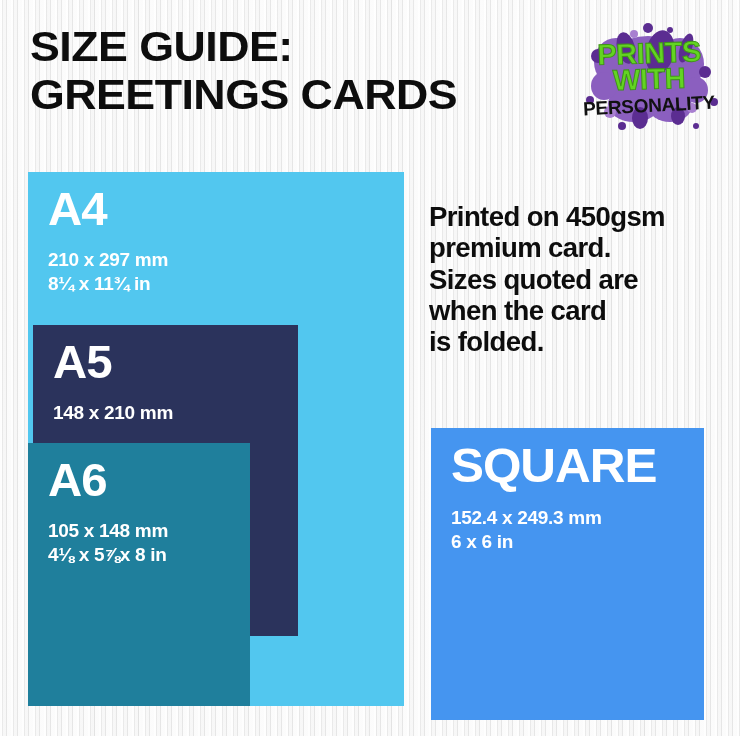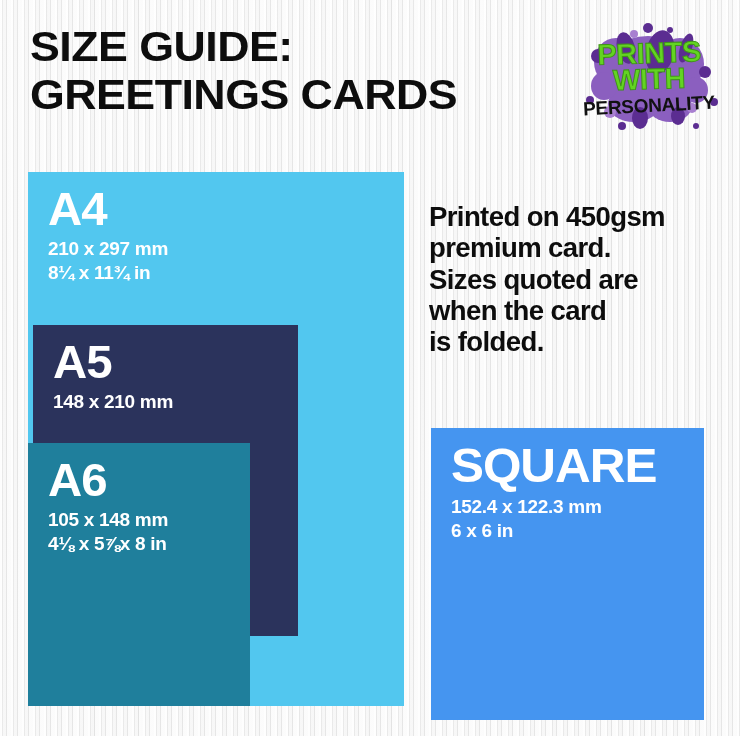--- a/index.html
+++ b/index.html
@@ -143,21 +143,21 @@
   }
   .card .dim {
     display: block;
     font-family: "Liberation Sans", sans-serif;
     font-weight: bold;
     font-size: 19px;
     line-height: 1.25;
     letter-spacing: -0.3px;
     white-space: nowrap;
   }
-  .card .dim.first { margin-top: 5px; }
+  .card .dim.first { margin-top: 16px; }
 
   #card-a4 {
     left: 28px;  top: 172px;
     width: 376px; height: 534px;
   }
   #card-a5 {
     left: 33px;  top: 325px;
     width: 265px; height: 311px;
   }
   #card-a6 {
@@ -257,21 +257,21 @@
     <div class="card-label">
       <span class="size-name">A6</span>
       <span class="dim first">105 x 148 mm</span>
       <span class="dim">4⅛ x 5⅞x  8 in</span>
     </div>
   </div>
 
   <div class="card" id="card-square" style="background:#4595f0;">
     <div class="card-label">
       <span class="size-name">SQUARE</span>
-      <span class="dim first">152.4 x 122.3 mm</span>
+      <span class="dim first">152.4 x 249.3 mm</span>
       <span class="dim">6 x 6 in</span>
     </div>
   </div>
 
   <div class="note">
     <span class="line">Printed on 450gsm</span>
     <span class="line">premium card.</span>
     <span class="line">Sizes quoted are</span>
     <span class="line">when the card</span>
     <span class="line">is folded.</span>

